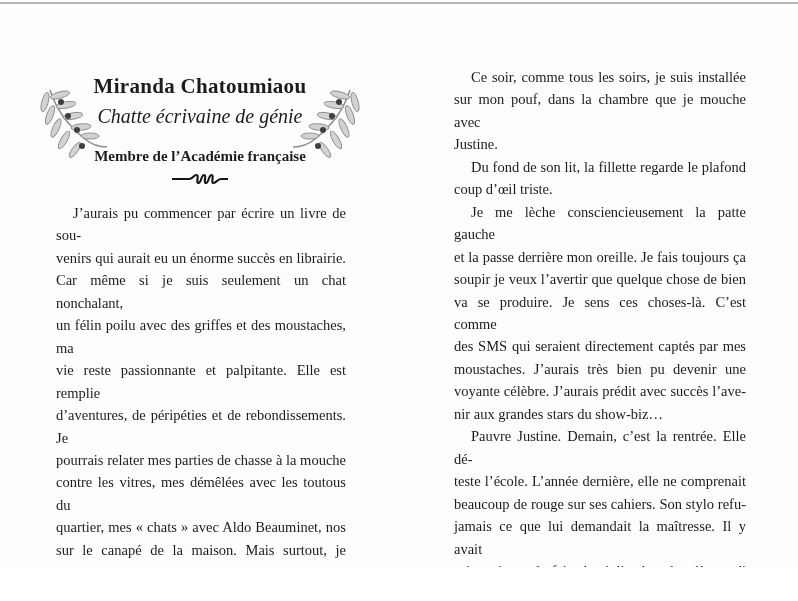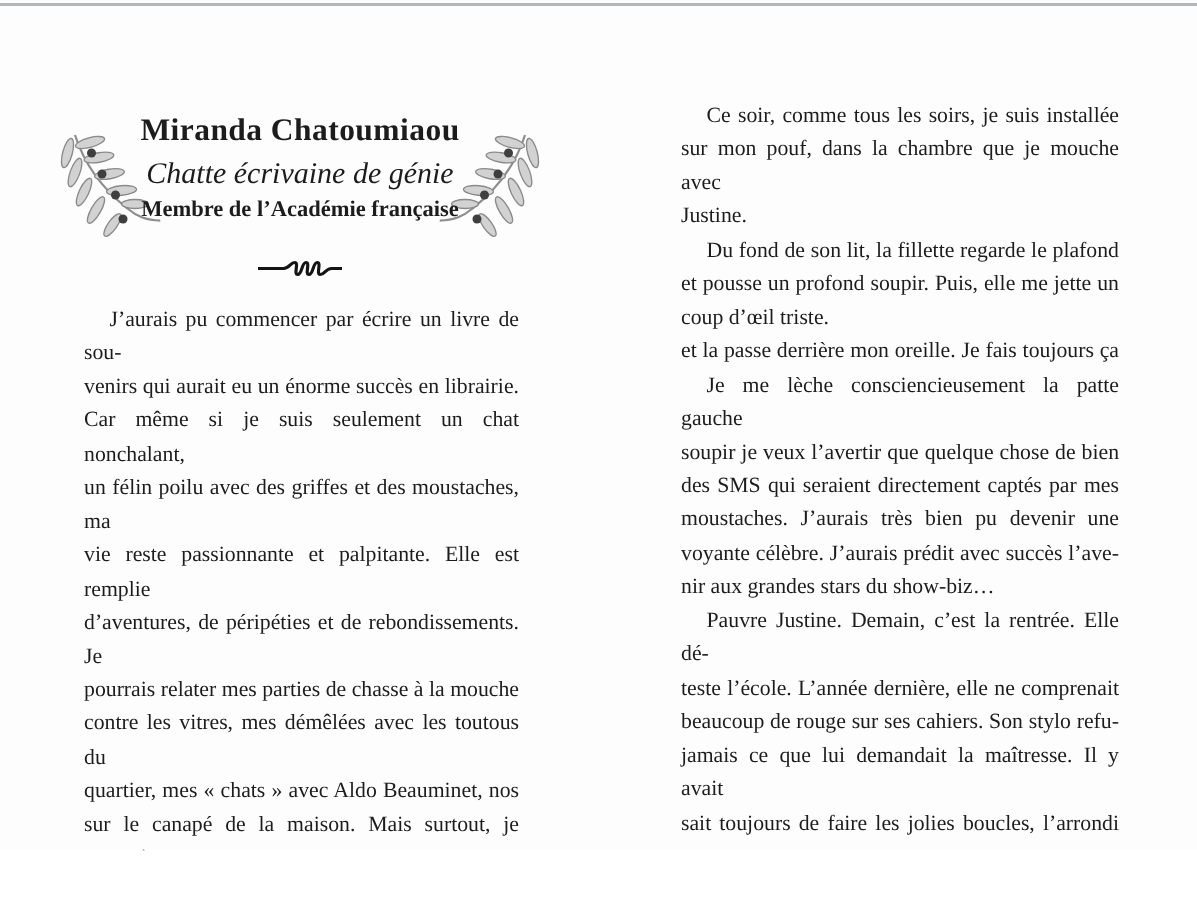--- a/index.html
+++ b/index.html
@@ -9,21 +9,21 @@
     font-family:"Liberation Serif", serif; color:#1c1c1c;
   }
   .rule { position:absolute; left:0; right:0; height:2px; }
   .rule.top    { top:2px;   background:#b4b7ba; }
   .rule.bottom { top:589px; background:#c0c3c6; }
 
   
   .hdr { position:absolute; left:36px; width:328px; text-align:center; }
   .author      { top:74px;  font-size:21px; font-weight:bold; letter-spacing:0.3px; }
   .subtitle    { top:105px; font-size:20px; font-style:italic; }
-  .affiliation { top:132px; font-size:15px; font-weight:bold; }
+  .affiliation { top:148px; font-size:15px; font-weight:bold; }
   .laurel { position:absolute; width:70px; height:78px; top:86px; }
   .laurel.l { left:37px; }
   .laurel.r { left:293px; transform:scaleX(-1); }
   .divider { position:absolute; left:172px; top:172px; width:56px; height:16px; }
 
   
   .body-text { position:absolute; font-size:14.5px; line-height:22.45px; }
   #left-body  { left:56px;  top:202px; width:290px; }
   #right-body { left:454px; top:66px;  width:292px; }
   .para { margin:0; }
@@ -123,27 +123,27 @@
 
   <div>
     <div class="body-text" id="right-body">
         <div class="para">
           <div class="line indent">Ce soir, comme tous les soirs, je suis installée</div>
           <div class="line">sur mon pouf, dans la chambre que je mouche avec</div>
           <div class="line last">Justine.</div>
         </div>
         <div class="para">
           <div class="line indent">Du fond de son lit, la fillette regarde le plafond</div>
-          <div class="line">et pousse un profond soupir. Puis, elle me jette un</div>
           <div class="line last">coup d’œil triste.</div>
         </div>
         <div class="para">
+          <div class="line indent">Je me lèche consciencieusement la patte gauche</div>
           <div class="line">et la passe derrière mon oreille. Je fais toujours ça</div>
-          <div class="line indent">Je me lèche consciencieusement la patte gauche</div>
           <div class="line">soupir je veux l’avertir que quelque chose de bien</div>
+          <div class="line">va se produire. Je sens ces choses-là. C’est comme</div>
           <div class="line">des SMS qui seraient directement captés par mes</div>
           <div class="line">moustaches. J’aurais très bien pu devenir une</div>
           <div class="line">voyante célèbre. J’aurais prédit avec succès l’ave-</div>
           <div class="line last">nir aux grandes stars du show-biz…</div>
         </div>
         <div class="para">
           <div class="line indent">Pauvre Justine. Demain, c’est la rentrée. Elle dé-</div>
           <div class="line">teste l’école. L’année dernière, elle ne comprenait</div>
           <div class="line">beaucoup de rouge sur ses cahiers. Son stylo refu-</div>
           <div class="line">jamais ce que lui demandait la maîtresse. Il y avait</div>

